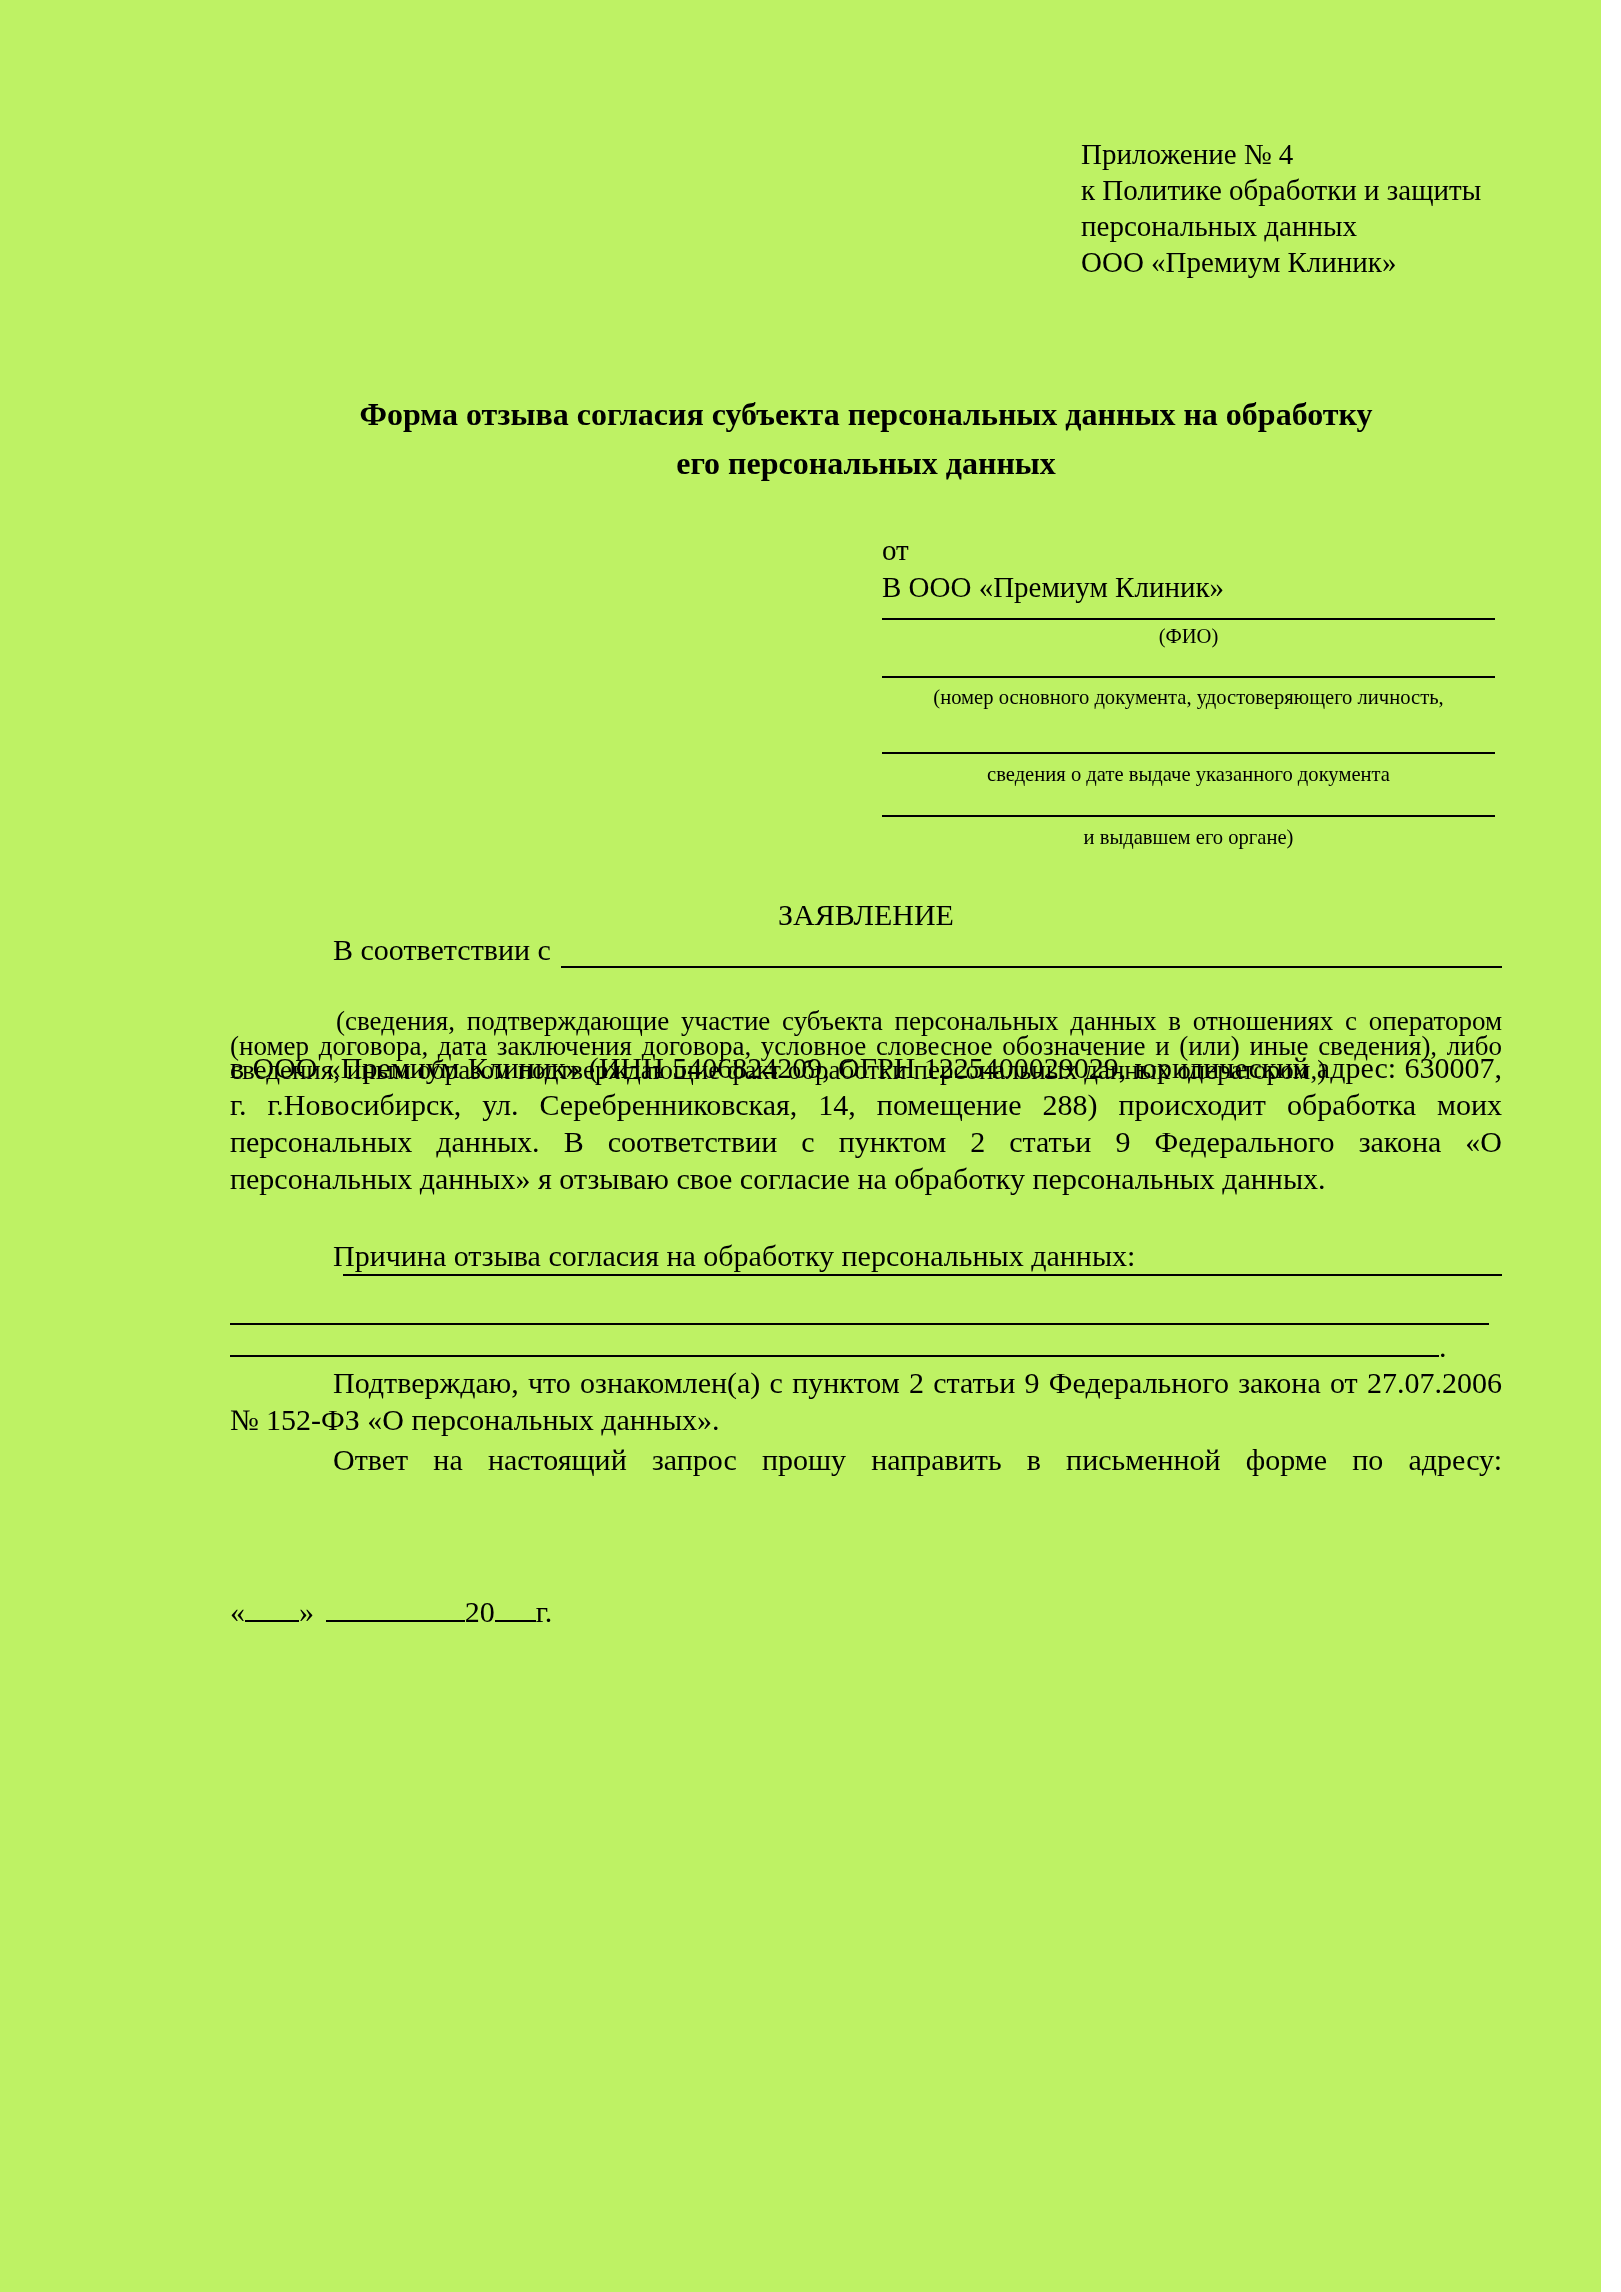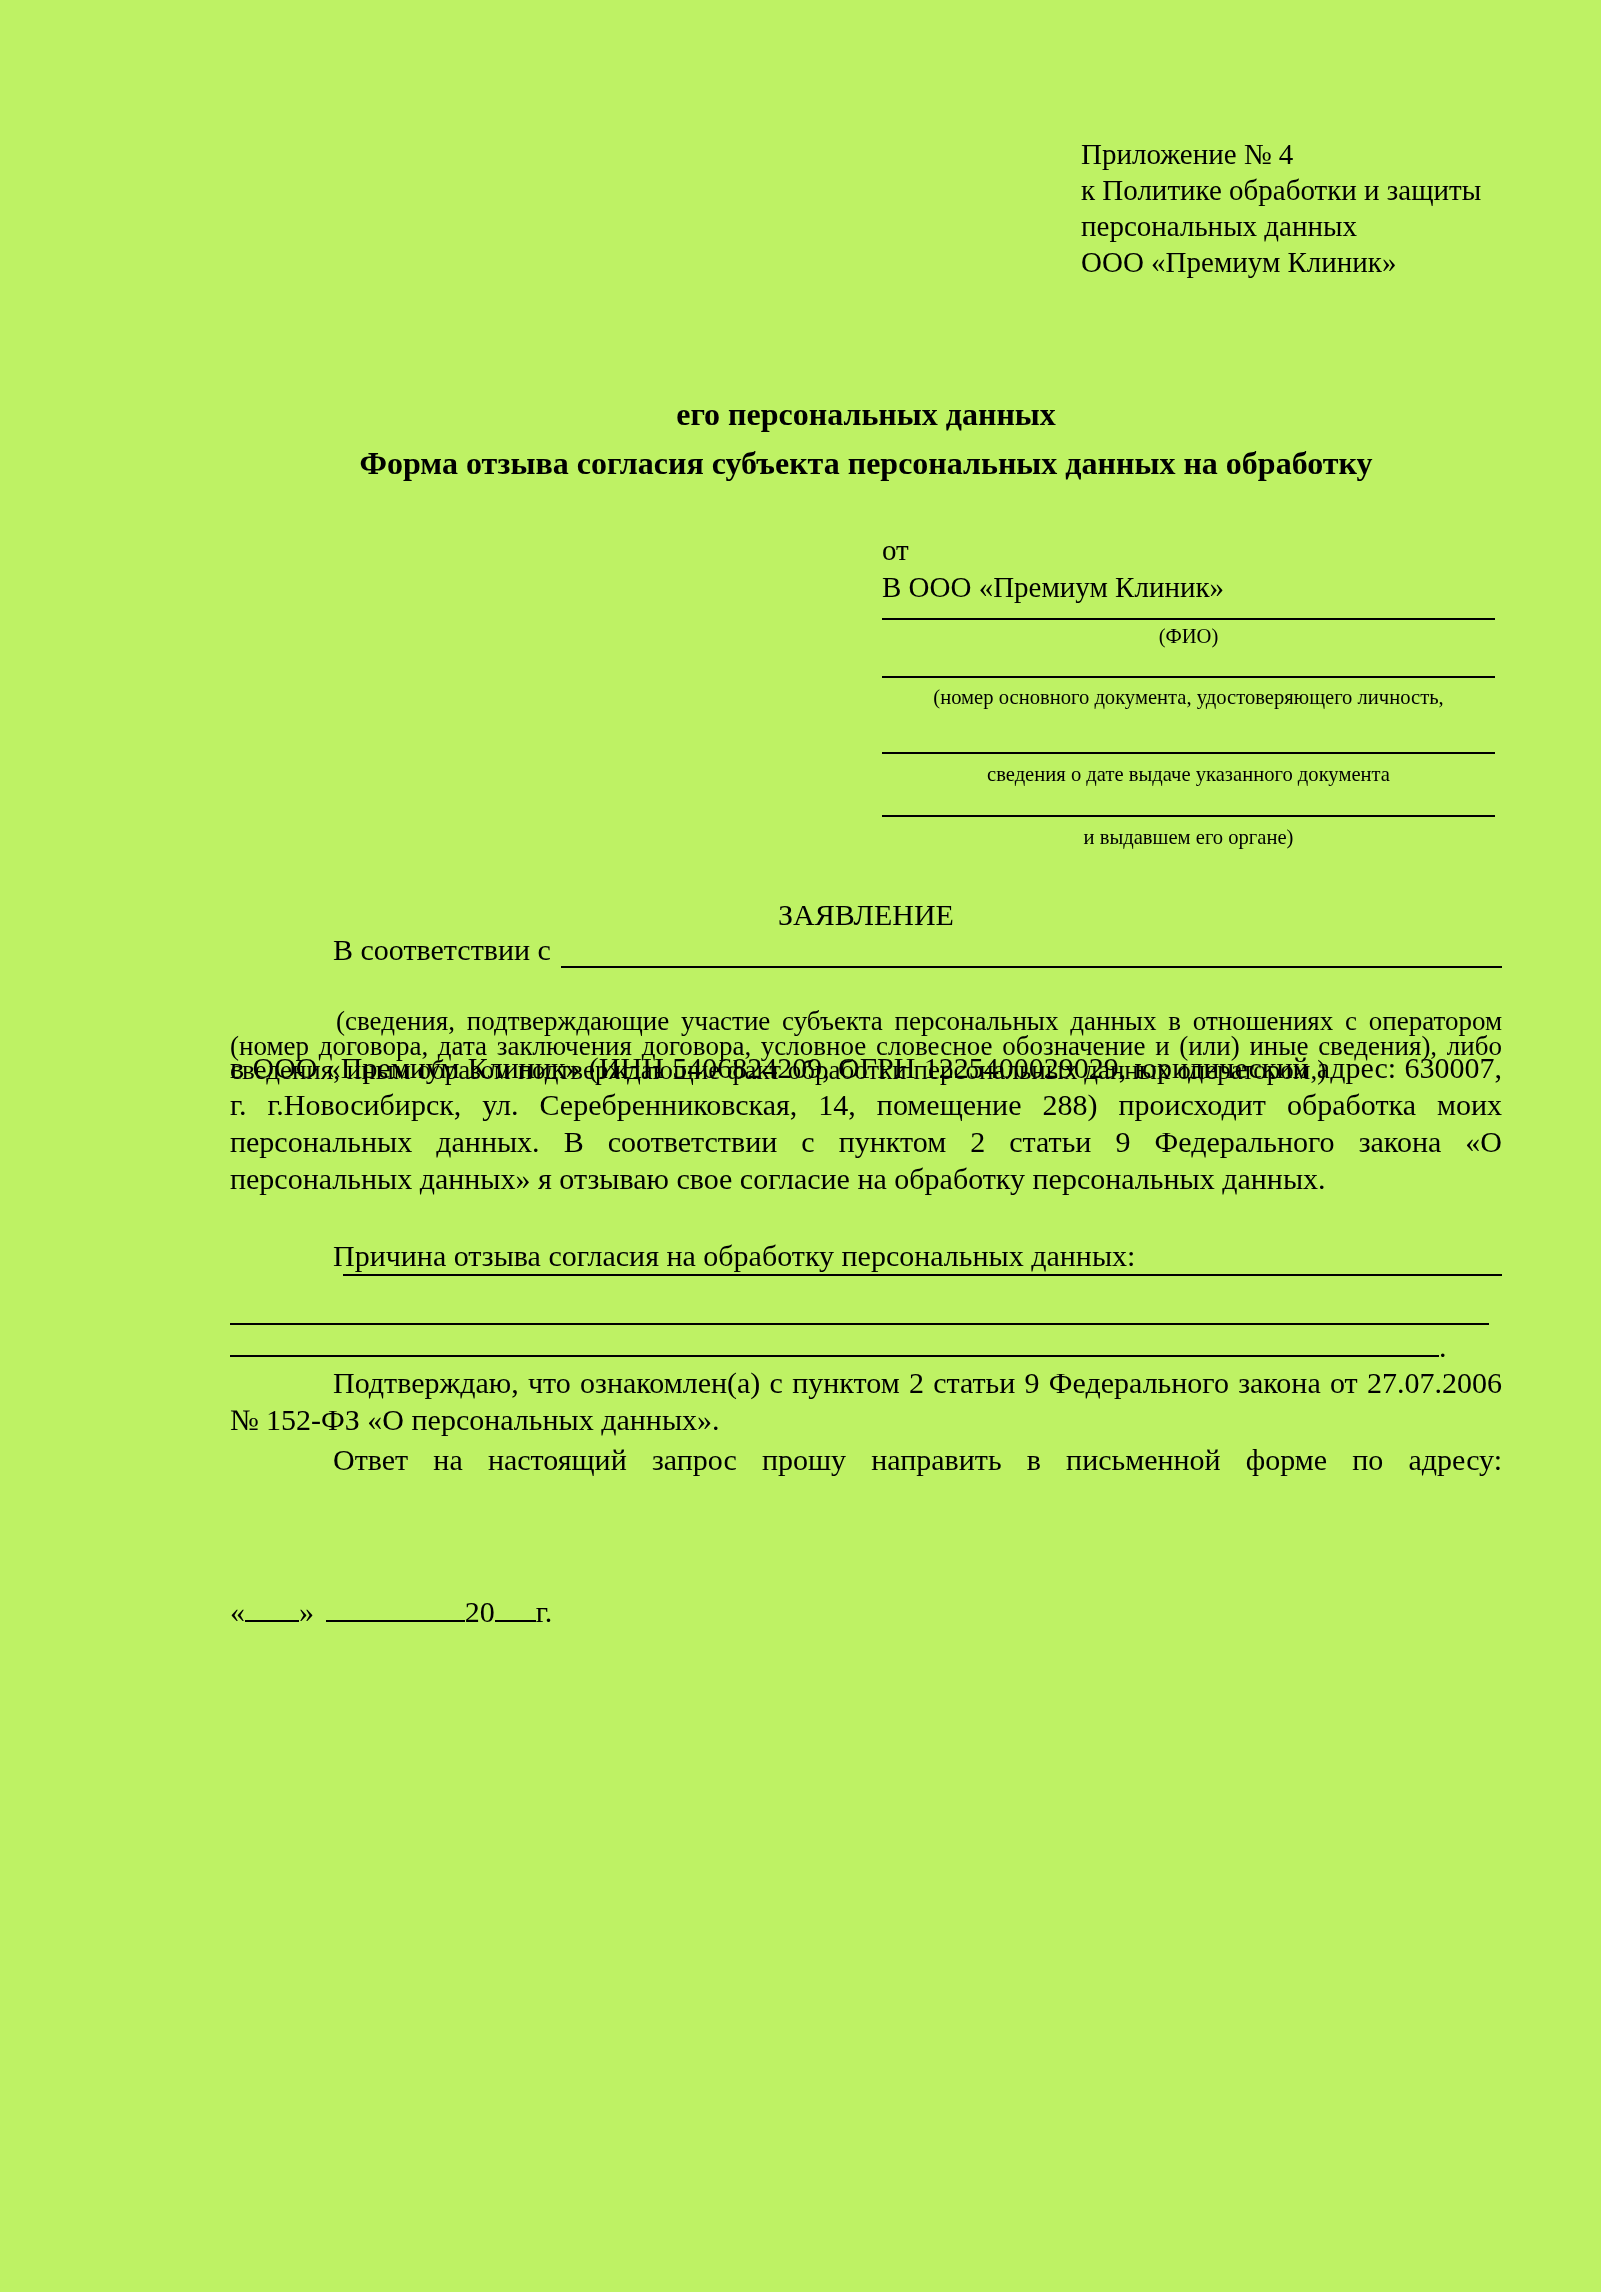--- a/index.html
+++ b/index.html
@@ -215,22 +215,22 @@
 <div class="page">
 
   <div class="header-block">
     <div>Приложение № 4</div>
     <div>к Политике обработки и защиты</div>
     <div>персональных данных</div>
     <div>ООО «Премиум Клиник»</div>
   </div>
 
   <div class="doc-title">
+    <div>Форма отзыва согласия субъекта персональных данных на обработку</div>
     <div>его персональных данных</div>
-    <div>Форма отзыва согласия субъекта персональных данных на обработку</div>
   </div>
 
   <div class="addressee">
     <div class="txt-line">от</div>
     <div class="txt-line">В ООО «Премиум Клиник»</div>
     <div class="field-line fl-1"></div>
     <div class="field-caption">(ФИО)</div>
     <div class="field-line fl-2"></div>
     <div class="field-caption gap">(номер основного документа, удостоверяющего личность,</div>
     <div class="field-line fl-3"></div>

